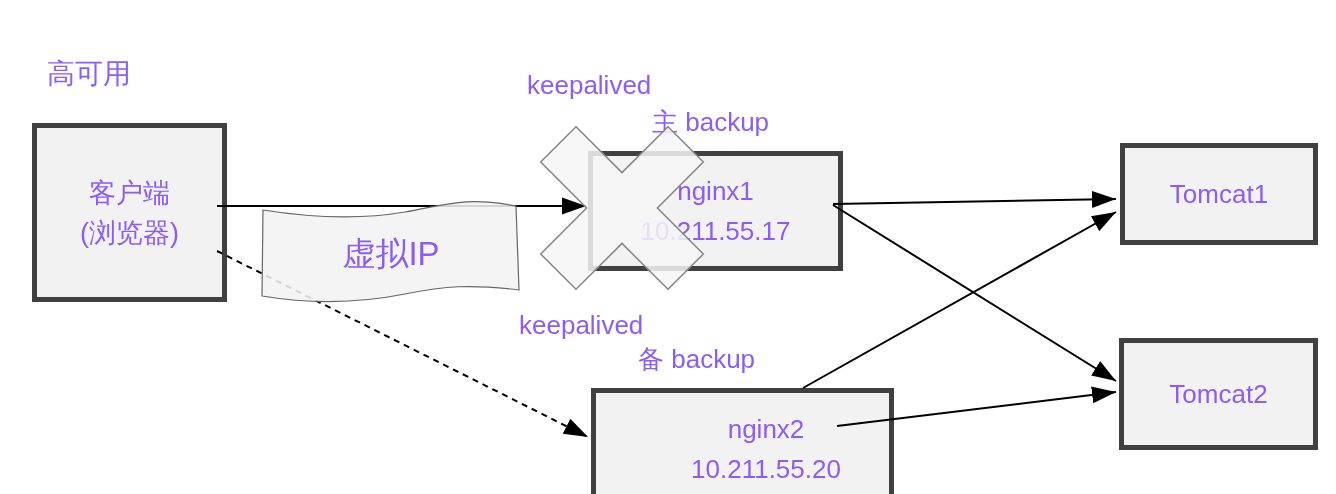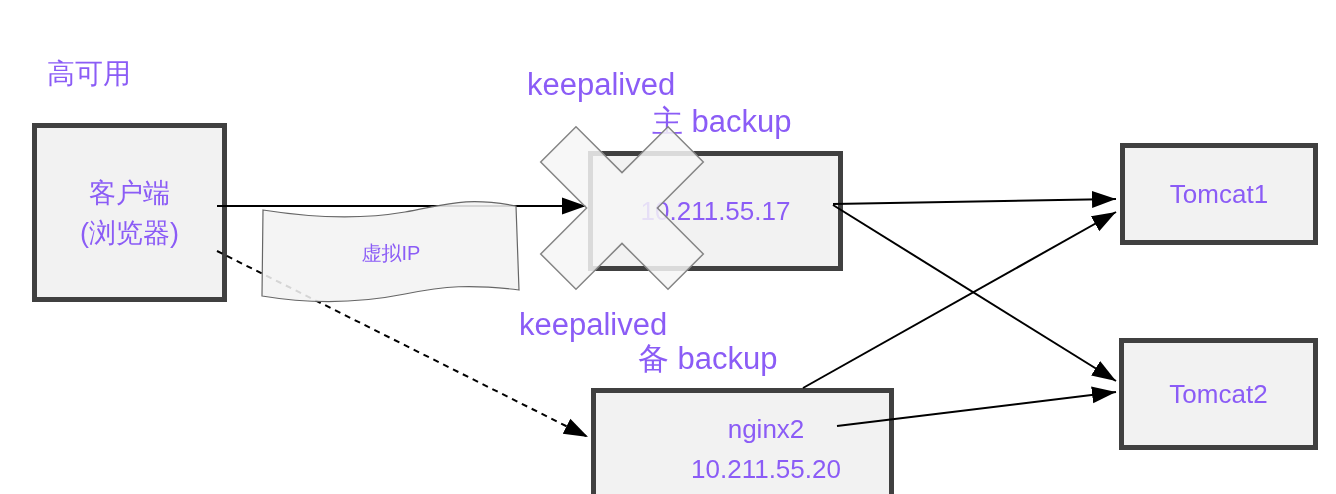--- a/index.html
+++ b/index.html
@@ -8,27 +8,27 @@
     font-family:"Liberation Sans","DejaVu Sans",sans-serif; color:#8b5cf6;
     overflow:hidden;
     margin-top:43px;
   }
   .abs { position:absolute; }
   .node-box {
     position:absolute; background:#f2f2f2; border:5px solid #404040;
     display:flex; flex-direction:column; align-items:center; justify-content:center;
     text-align:center; font-size:26px; line-height:40px; z-index:1;
   }
-  .diagram-label { position:absolute; font-size:31px; line-height:30px; white-space:nowrap; z-index:1; }
+  .diagram-label { position:absolute; font-size:26px; line-height:30px; white-space:nowrap; z-index:1; }
   .title-label { font-size:28px; font-weight:500; }
   #edge-layer { position:absolute; left:0; top:0; z-index:2; pointer-events:none; }
   .vip-text {
     position:absolute; left:263px; top:166px; width:256px; height:88px; z-index:3;
     display:flex; flex-direction:column; align-items:center; justify-content:center;
-    text-align:center; font-size:20px; line-height:39px;
+    text-align:center; font-size:33px; line-height:39px;
   }
   .edge { stroke:#000; stroke-width:2; fill:none; }
   .edge-dashed { stroke-dasharray:6 5; }
 </style>
 </head>
 <body>
 
 <div id="canvas">
 
   <svg id="edge-layer" width="1336" height="494" viewBox="0 0 1336 494">
@@ -69,20 +69,21 @@
     <div>(浏览器)</div>
   </div>
 
   <div class="vip-text">
     <div>虚拟IP</div>
   </div>
 
   <div class="diagram-label" style="left:527px; top:27px;">keepalived</div>
   <div class="diagram-label" style="left:652px; top:64px;">主 backup</div>
   <div class="node-box" style="left:588px; top:108px; width:245px; height:110px;">
+    <div>nginx1</div>
     <div>10.211.55.17</div>
   </div>
 
   <div class="diagram-label" style="left:519px; top:267px;">keepalived</div>
   <div class="diagram-label" style="left:638px; top:301px;">备 backup</div>
   <div class="node-box" style="left:591px; top:345px; width:246px; height:111px;padding-left:47px;">
     <div>nginx2</div>
     <div>10.211.55.20</div>
   </div>
 

